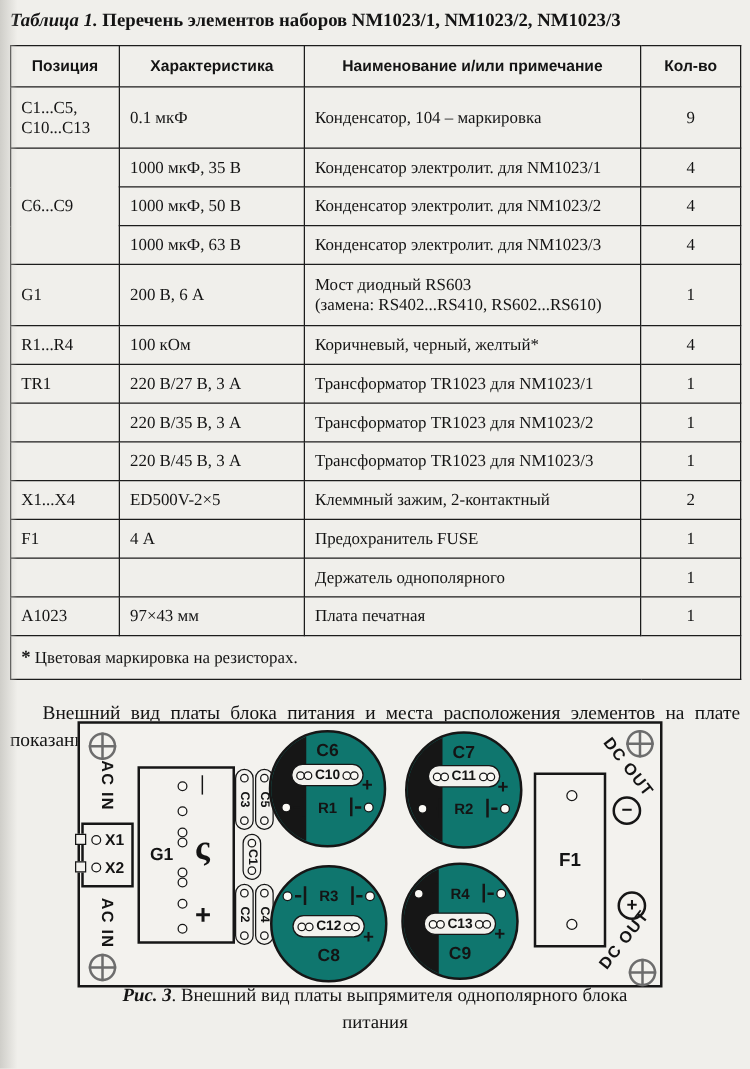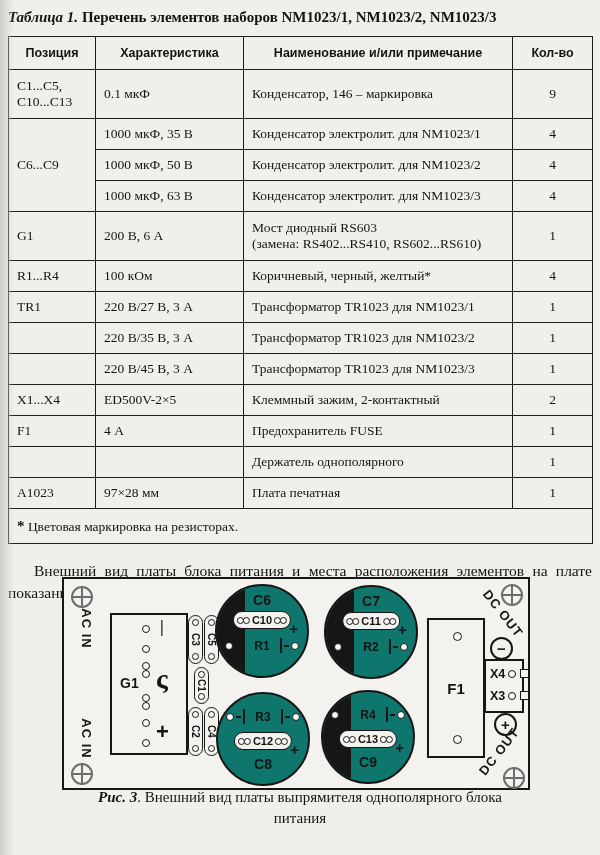--- a/index.html
+++ b/index.html
@@ -150,21 +150,21 @@
     <tbody>
         <tr>
       <th>Позиция</th>
       <th>Характеристика</th>
       <th>Наименование и/или примечание</th>
       <th>Кол-во</th>
     </tr>
     <tr class="r2l">
       <td class="vtop">C1...C5, C10...C13</td>
       <td class="vtop">0.1 мкФ</td>
-      <td class="vtop">Конденсатор, 146 – маркировка</td>
+      <td class="vtop">Конденсатор, 104 – маркировка</td>
       <td class="qty">9</td>
     </tr>
     <tr class="r1l">
       <td class="vtop" rowspan="3">C6...C9</td>
       <td>1000 мкФ, 35 В</td>
       <td>Конденсатор электролит. для NM1023/1</td>
       <td class="qty">4</td>
     </tr>
     <tr class="r1l">
       <td>1000 мкФ, 50 В</td>
@@ -222,21 +222,21 @@
       <td class="qty">1</td>
     </tr>
     <tr class="r1l">
       <td></td>
       <td></td>
       <td>Держатель однополярного</td>
       <td class="qty">1</td>
     </tr>
     <tr class="r1l">
       <td>A1023</td>
-      <td>97×28 мм</td>
+      <td>97×43 мм</td>
       <td>Плата печатная</td>
       <td class="qty">1</td>
     </tr>
     <tr>
       <td class="fnote" colspan="4"><b>*</b><span> Цветовая маркировка на резисторах.</span></td>
     </tr>
   </tbody>
     </table>
 
   <div class="para">
@@ -246,20 +246,32 @@
   <div class="board">
 
     <div class="hole" style="left:7px;top:7px;"></div>
     <div class="hole" style="left:437px;top:5px;"></div>
     <div class="hole" style="left:7px;top:184px;"></div>
     <div class="hole" style="left:439px;top:188px;"></div>
 
     <div class="vlabel" style="left:-1px;top:42px;">AC IN</div>
     <div class="vlabel" style="left:-1px;top:152px;">AC IN</div>
 
+    <div class="block" style="left:1px;top:79px;width:38px;height:48px;">
+      <div class="sq" style="left:-7px;top:7px;"></div>
+      <div class="sq" style="left:-7px;top:29px;"></div>
+      <div class="trow" style="left:6px;top:5px;">
+          <span class="pad"></span>
+          <span>X1</span>
+        </div>
+      <div class="trow" style="left:6px;top:27px;">
+          <span class="pad"></span>
+          <span>X2</span>
+        </div>
+    </div>
 
     <div class="block" style="left:46px;top:34px;width:74px;height:138px;">
       <span class="glabel" style="left:8px;top:60px;">G1</span>
       <div class="gpad" style="left:30px;top:10px;"></div>
       <div class="gpad" style="left:30px;top:30px;"></div>
       <div class="gpad" style="left:30px;top:47px;"></div>
       <div class="gpad" style="left:30px;top:55px;"></div>
       <div class="gpad" style="left:30px;top:79px;"></div>
       <div class="gpad" style="left:30px;top:87px;"></div>
       <div class="gpad" style="left:30px;top:104px;"></div>
@@ -383,32 +395,20 @@
     </div>
 
     <div class="block" style="left:363px;top:39px;width:54px;height:136px;">
       <div class="gpad" style="left:24px;top:12px;width:7px;height:7px;"></div>
       <div class="flabel" style="top:60px;">F1</div>
       <div class="gpad" style="left:24px;top:115px;width:7px;height:7px;"></div>
     </div>
 
     <div class="dcout" style="left:404px;top:27px;transform:rotate(52deg);">DC OUT</div>
     <div class="polcirc" style="left:426px;top:58px;">−</div>
-    <div class="block" style="left:420px;top:80px;width:36px;height:50px;">
-      <div class="sq" style="right:-7px;top:8px;"></div>
-      <div class="sq" style="right:-7px;top:30px;"></div>
-      <div class="trow" style="left:4px;top:6px;">
-          <span>X4</span>
-          <span class="pad"></span>
-        </div>
-      <div class="trow" style="left:4px;top:28px;">
-          <span>X3</span>
-          <span class="pad"></span>
-        </div>
-    </div>
     <div class="polcirc" style="left:430px;top:134px;">+</div>
     <div class="dcout" style="left:400px;top:165px;transform:rotate(-52deg);">DC OUT</div>
 
   </div>
 
   <div class="caption">
     <span class="figref">Рис. 3</span><span>. Внешний вид платы выпрямителя однополярного блока питания</span>
   </div>
 
 </div>

